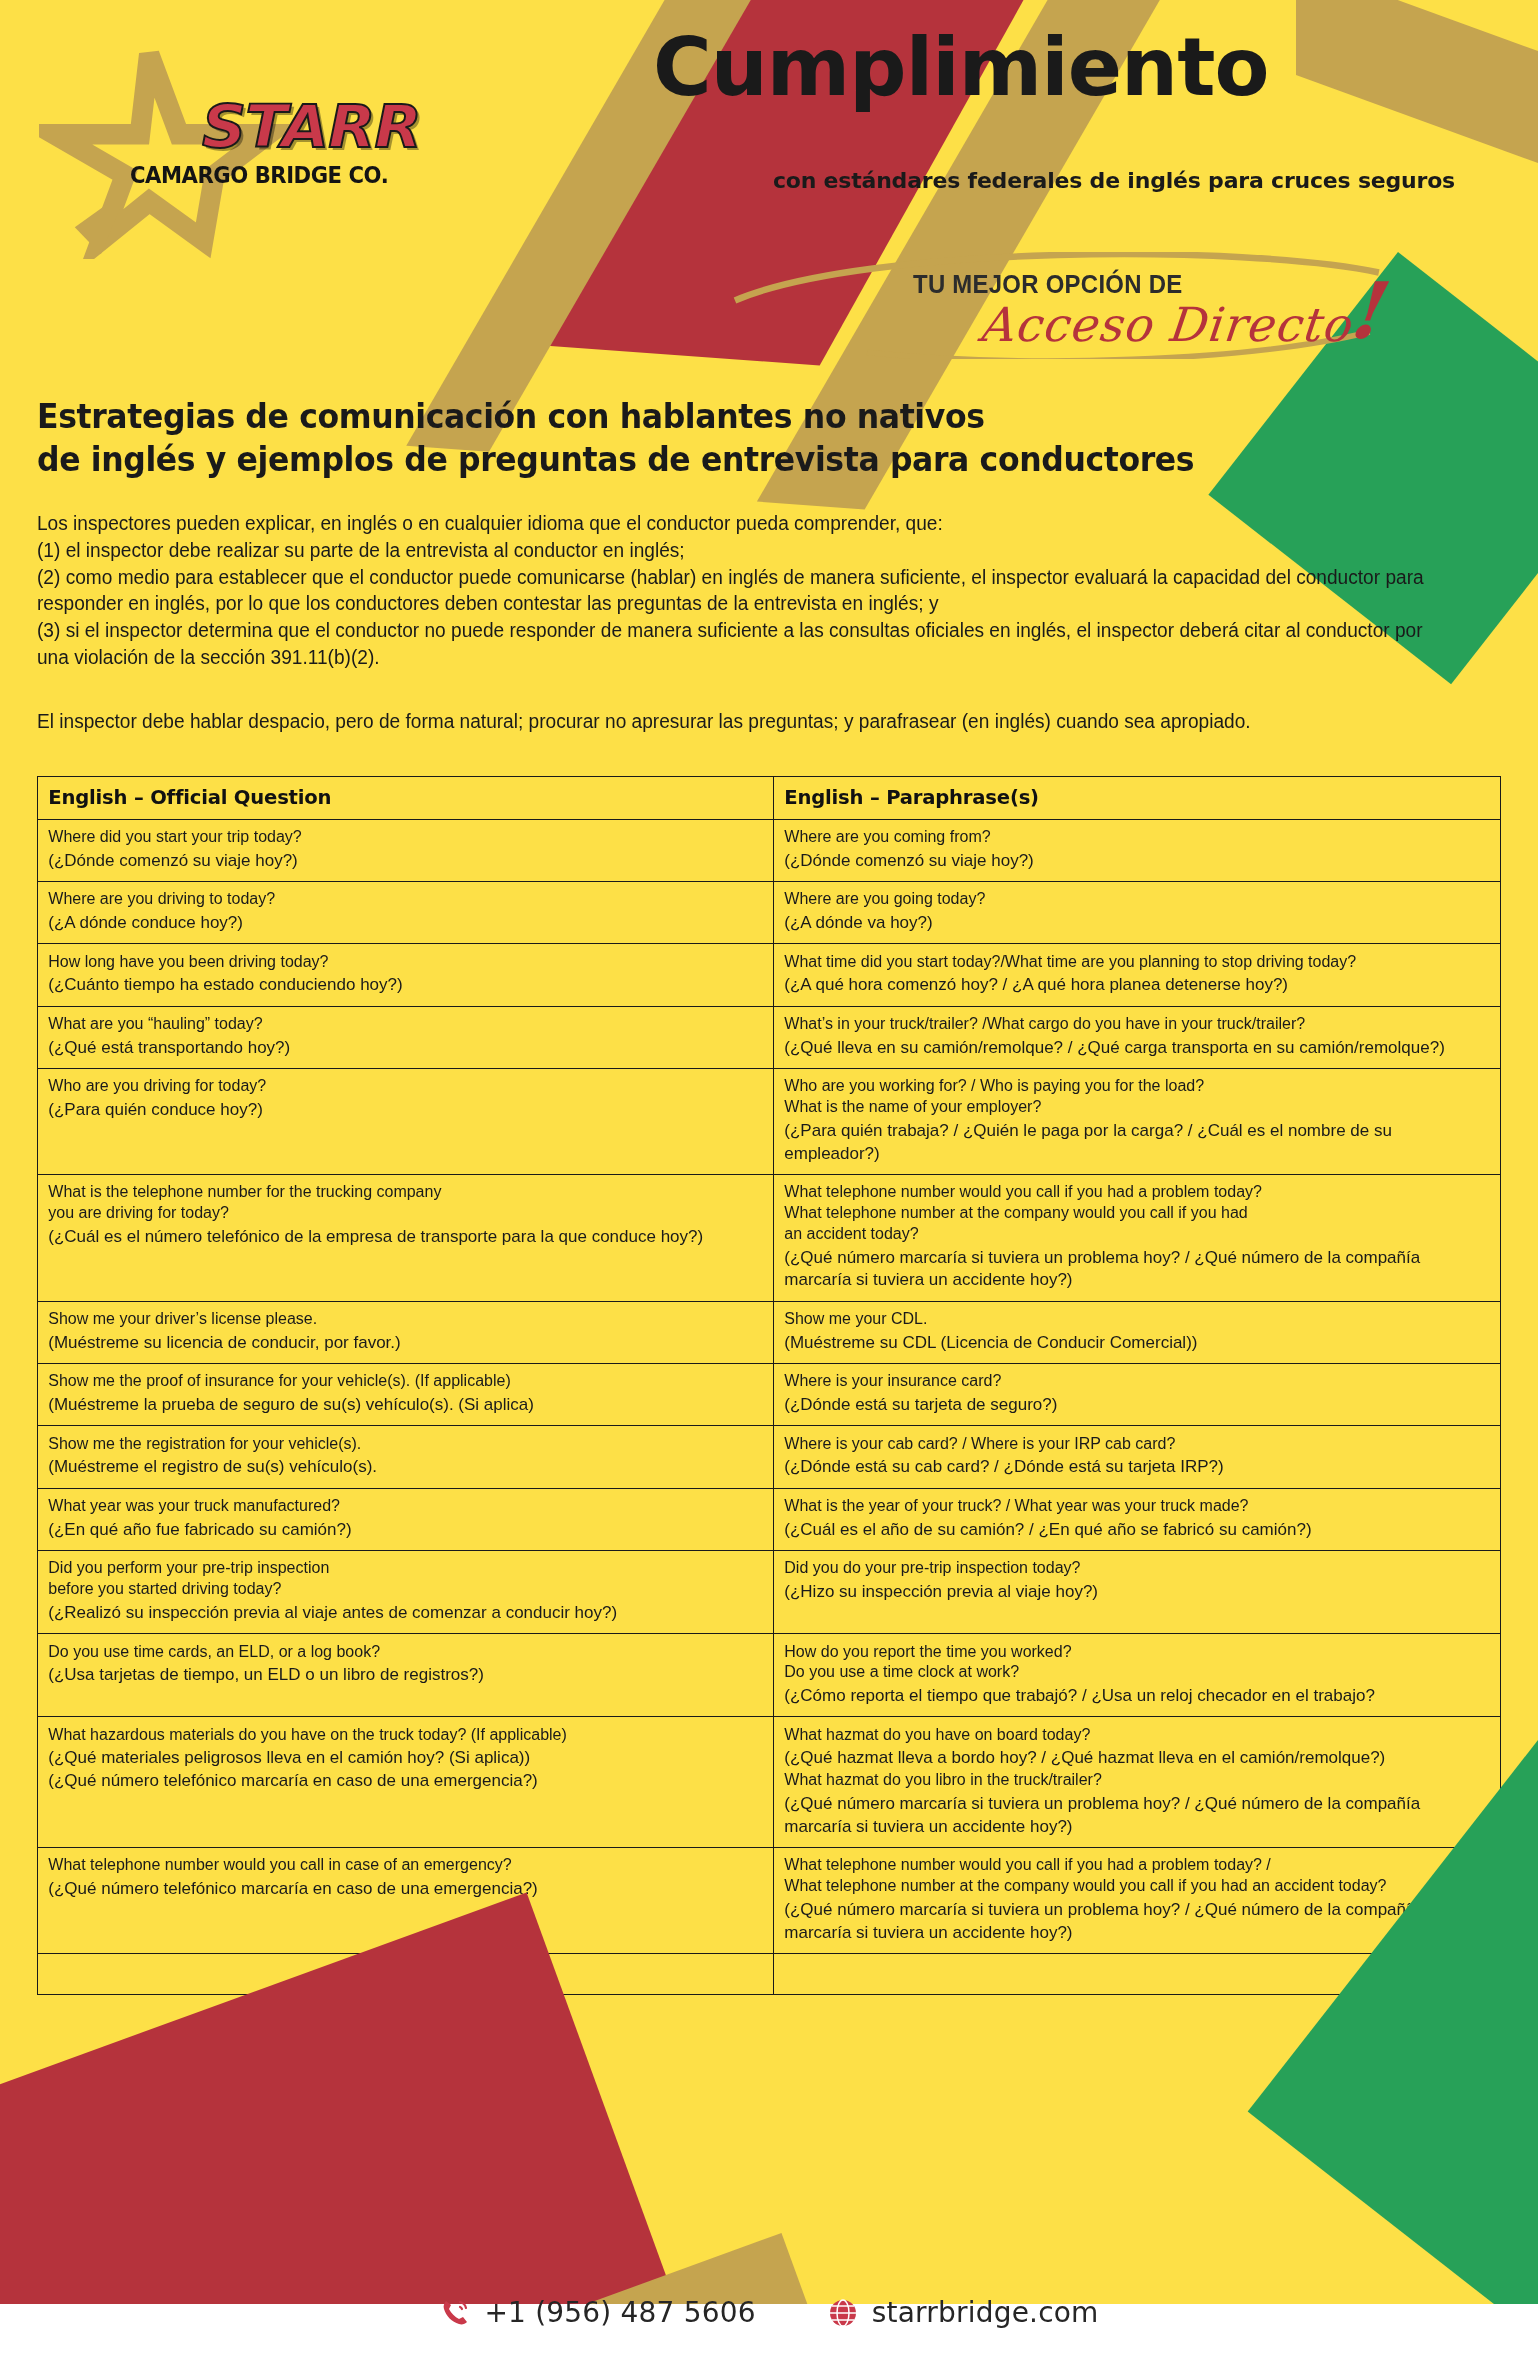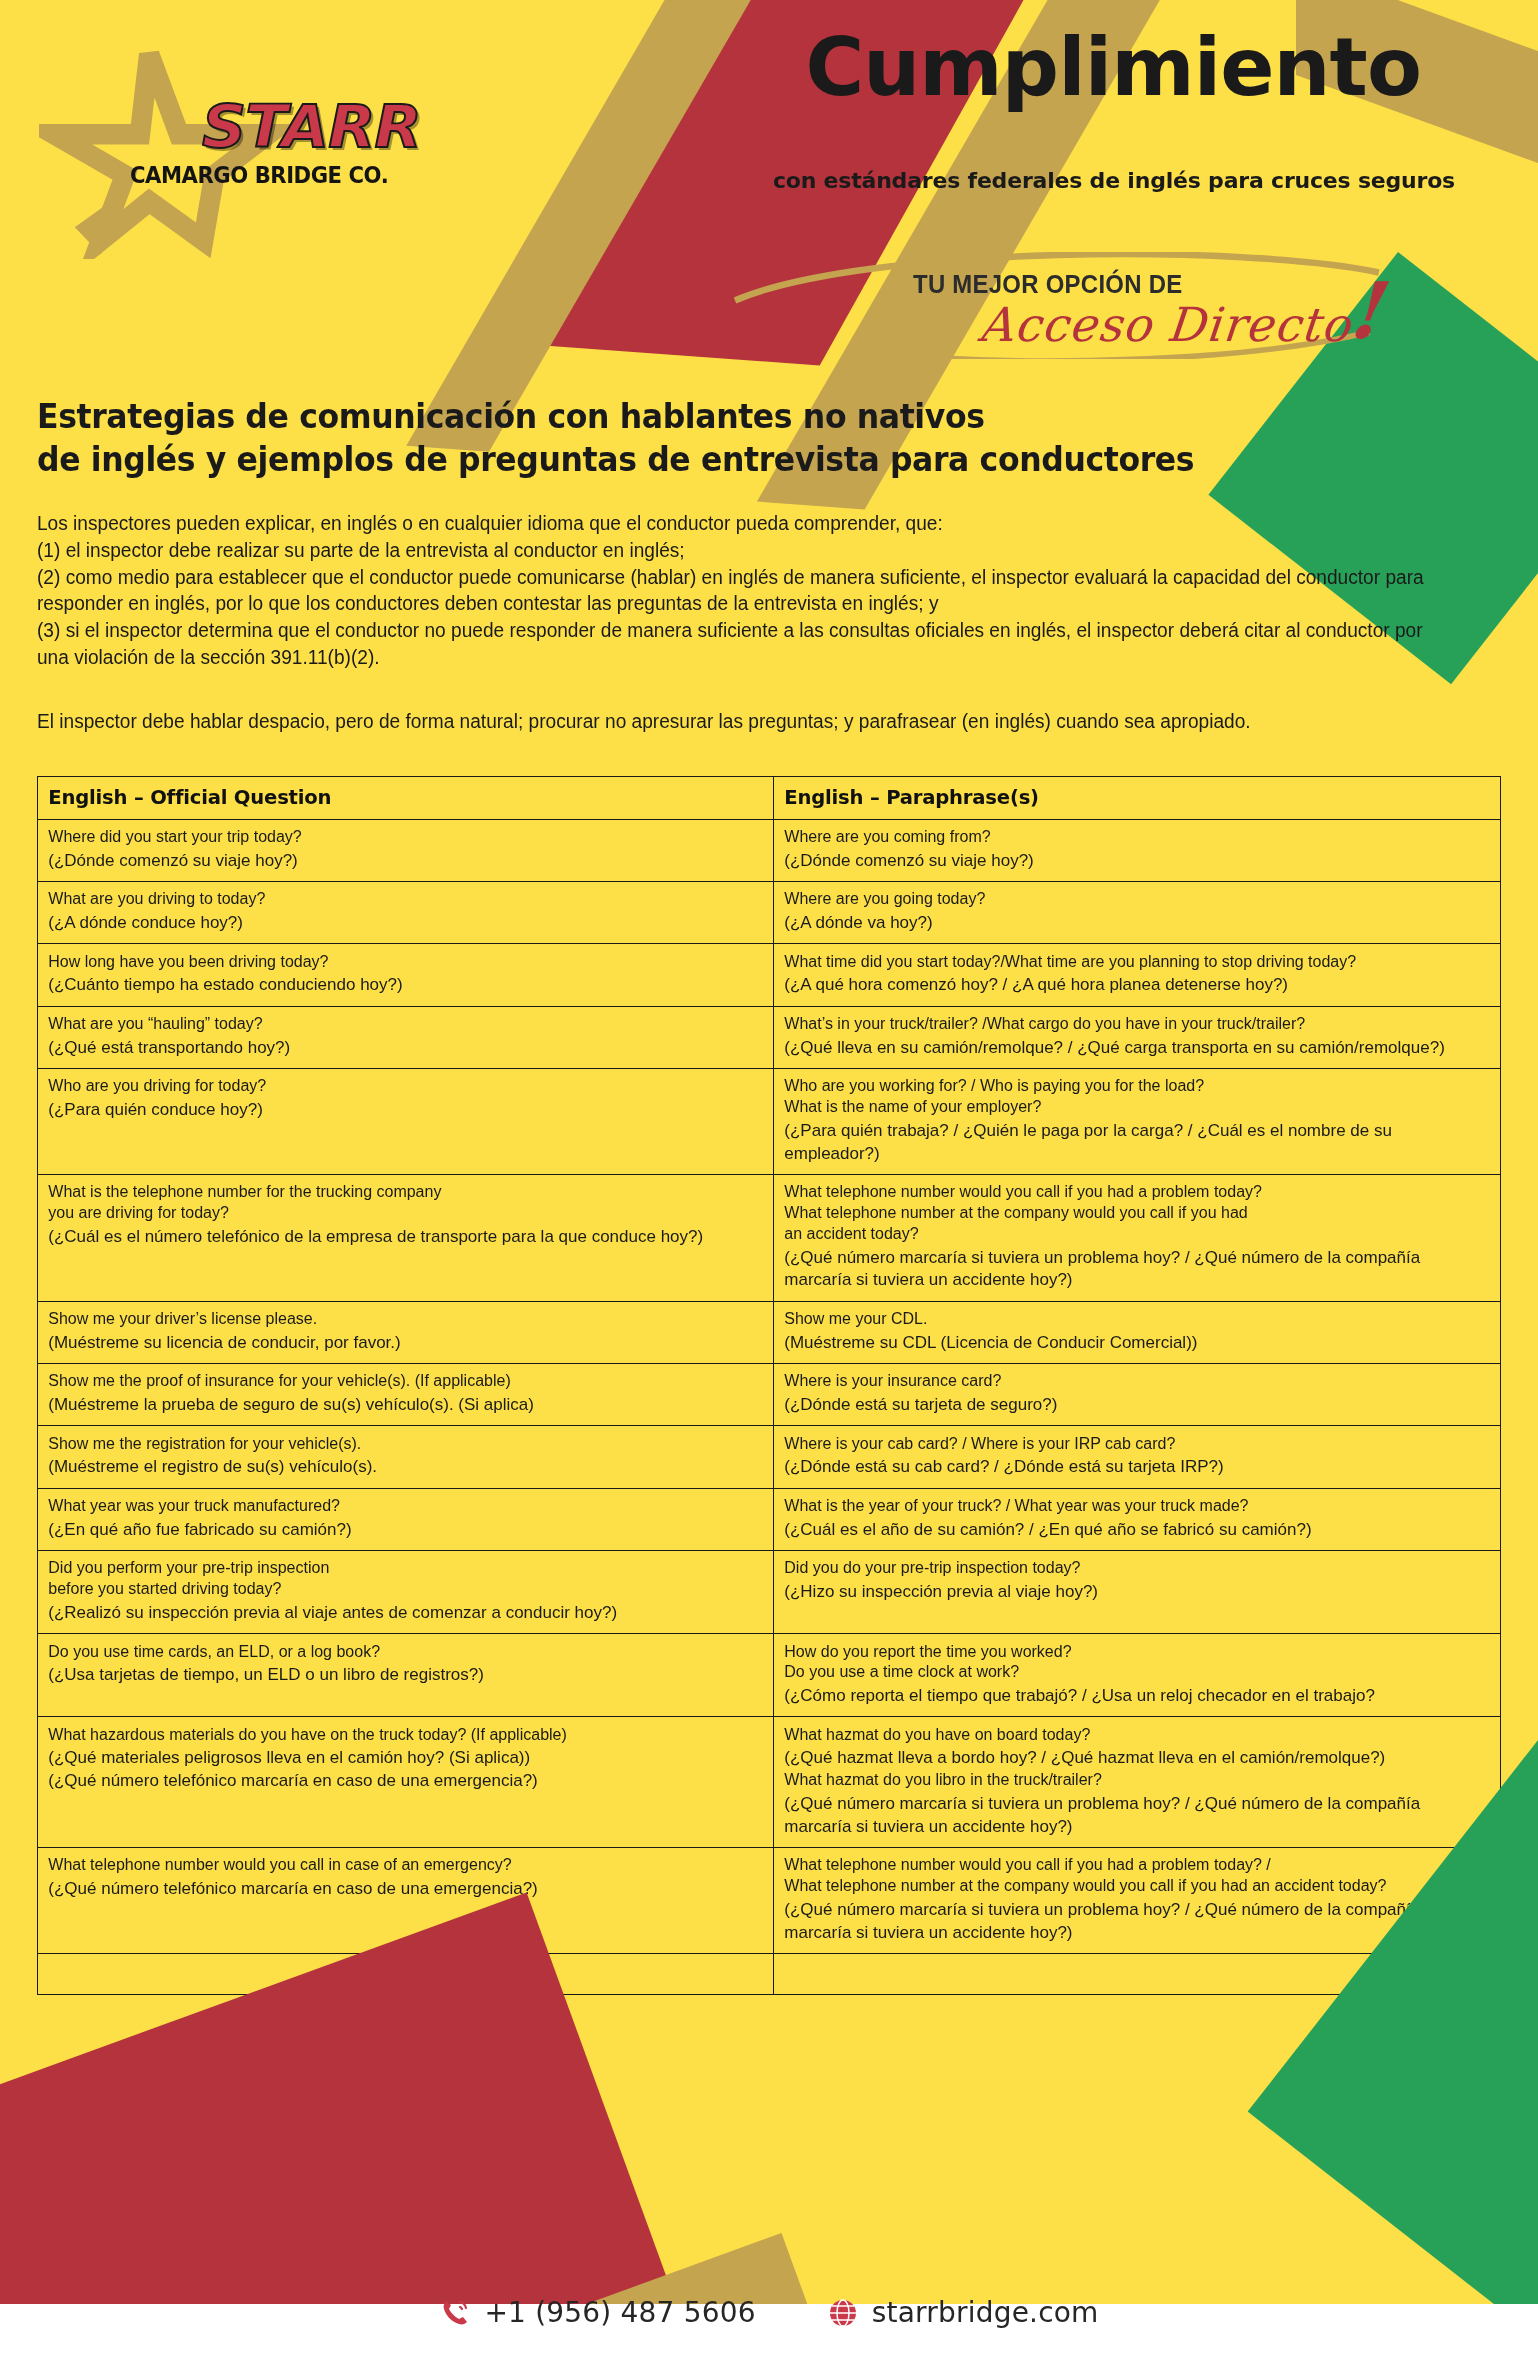--- a/index.html
+++ b/index.html
@@ -121,22 +121,22 @@
     font-weight: bold;
     font-size: 23px;
     letter-spacing: -0.5px;
     color: #141414;
     transform: scaleX(0.92);
     transform-origin: left center;
   }
 
   
   .hdr-title {
-    position: absolute; left: 619px; top: 28px; width: 802px;
-    text-align: right;
+    position: absolute; left: 653px; top: 28px; width: 802px;
+    text-align: left;
     font-family: "DejaVu Sans", sans-serif;
     font-weight: bold;
     font-size: 80px;
     line-height: 1;
     color: #1a1a1a;
     letter-spacing: -0.9px;
   }
   .hdr-sub {
     position: absolute; left: 653px; top: 168px; width: 802px;
     text-align: right;
@@ -334,21 +334,21 @@
               <div class="q-en">Where did you start your trip today?</div>
               <div class="q-es">(¿Dónde comenzó su viaje hoy?)</div>
             </td>
             <td>
               <div class="q-en">Where are you coming from?</div>
               <div class="q-es">(¿Dónde comenzó su viaje hoy?)</div>
             </td>
           </tr>
           <tr>
             <td>
-              <div class="q-en">What are you driving to today?</div>
+              <div class="q-en">Where are you driving to today?</div>
               <div class="q-es">(¿A dónde conduce hoy?)</div>
             </td>
             <td>
               <div class="q-en">Where are you going today?</div>
               <div class="q-es">(¿A dónde va hoy?)</div>
             </td>
           </tr>
           <tr>
             <td>
               <div class="q-en">How long have you been driving today?</div>

